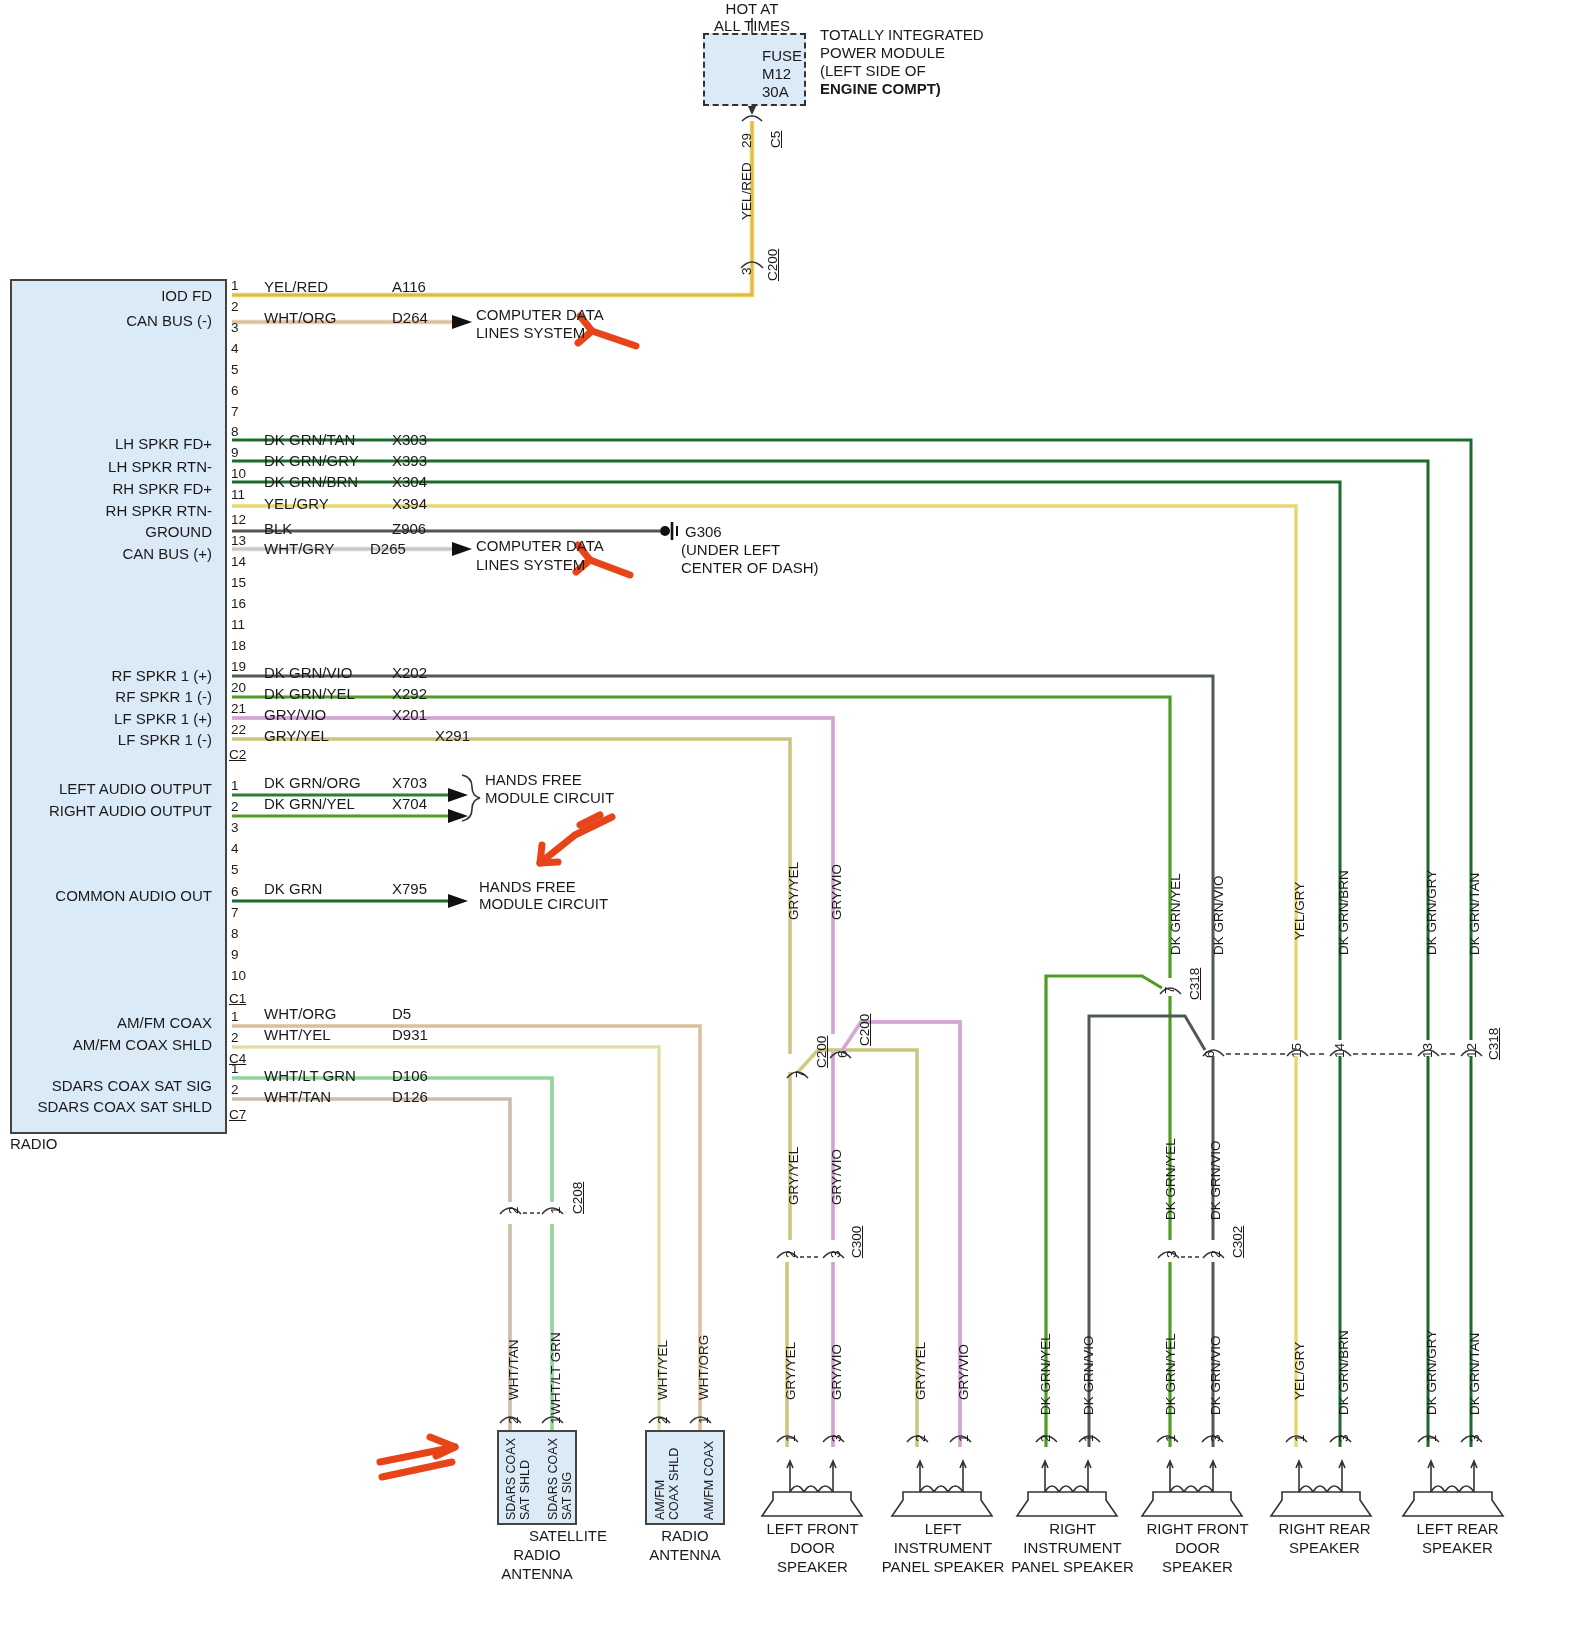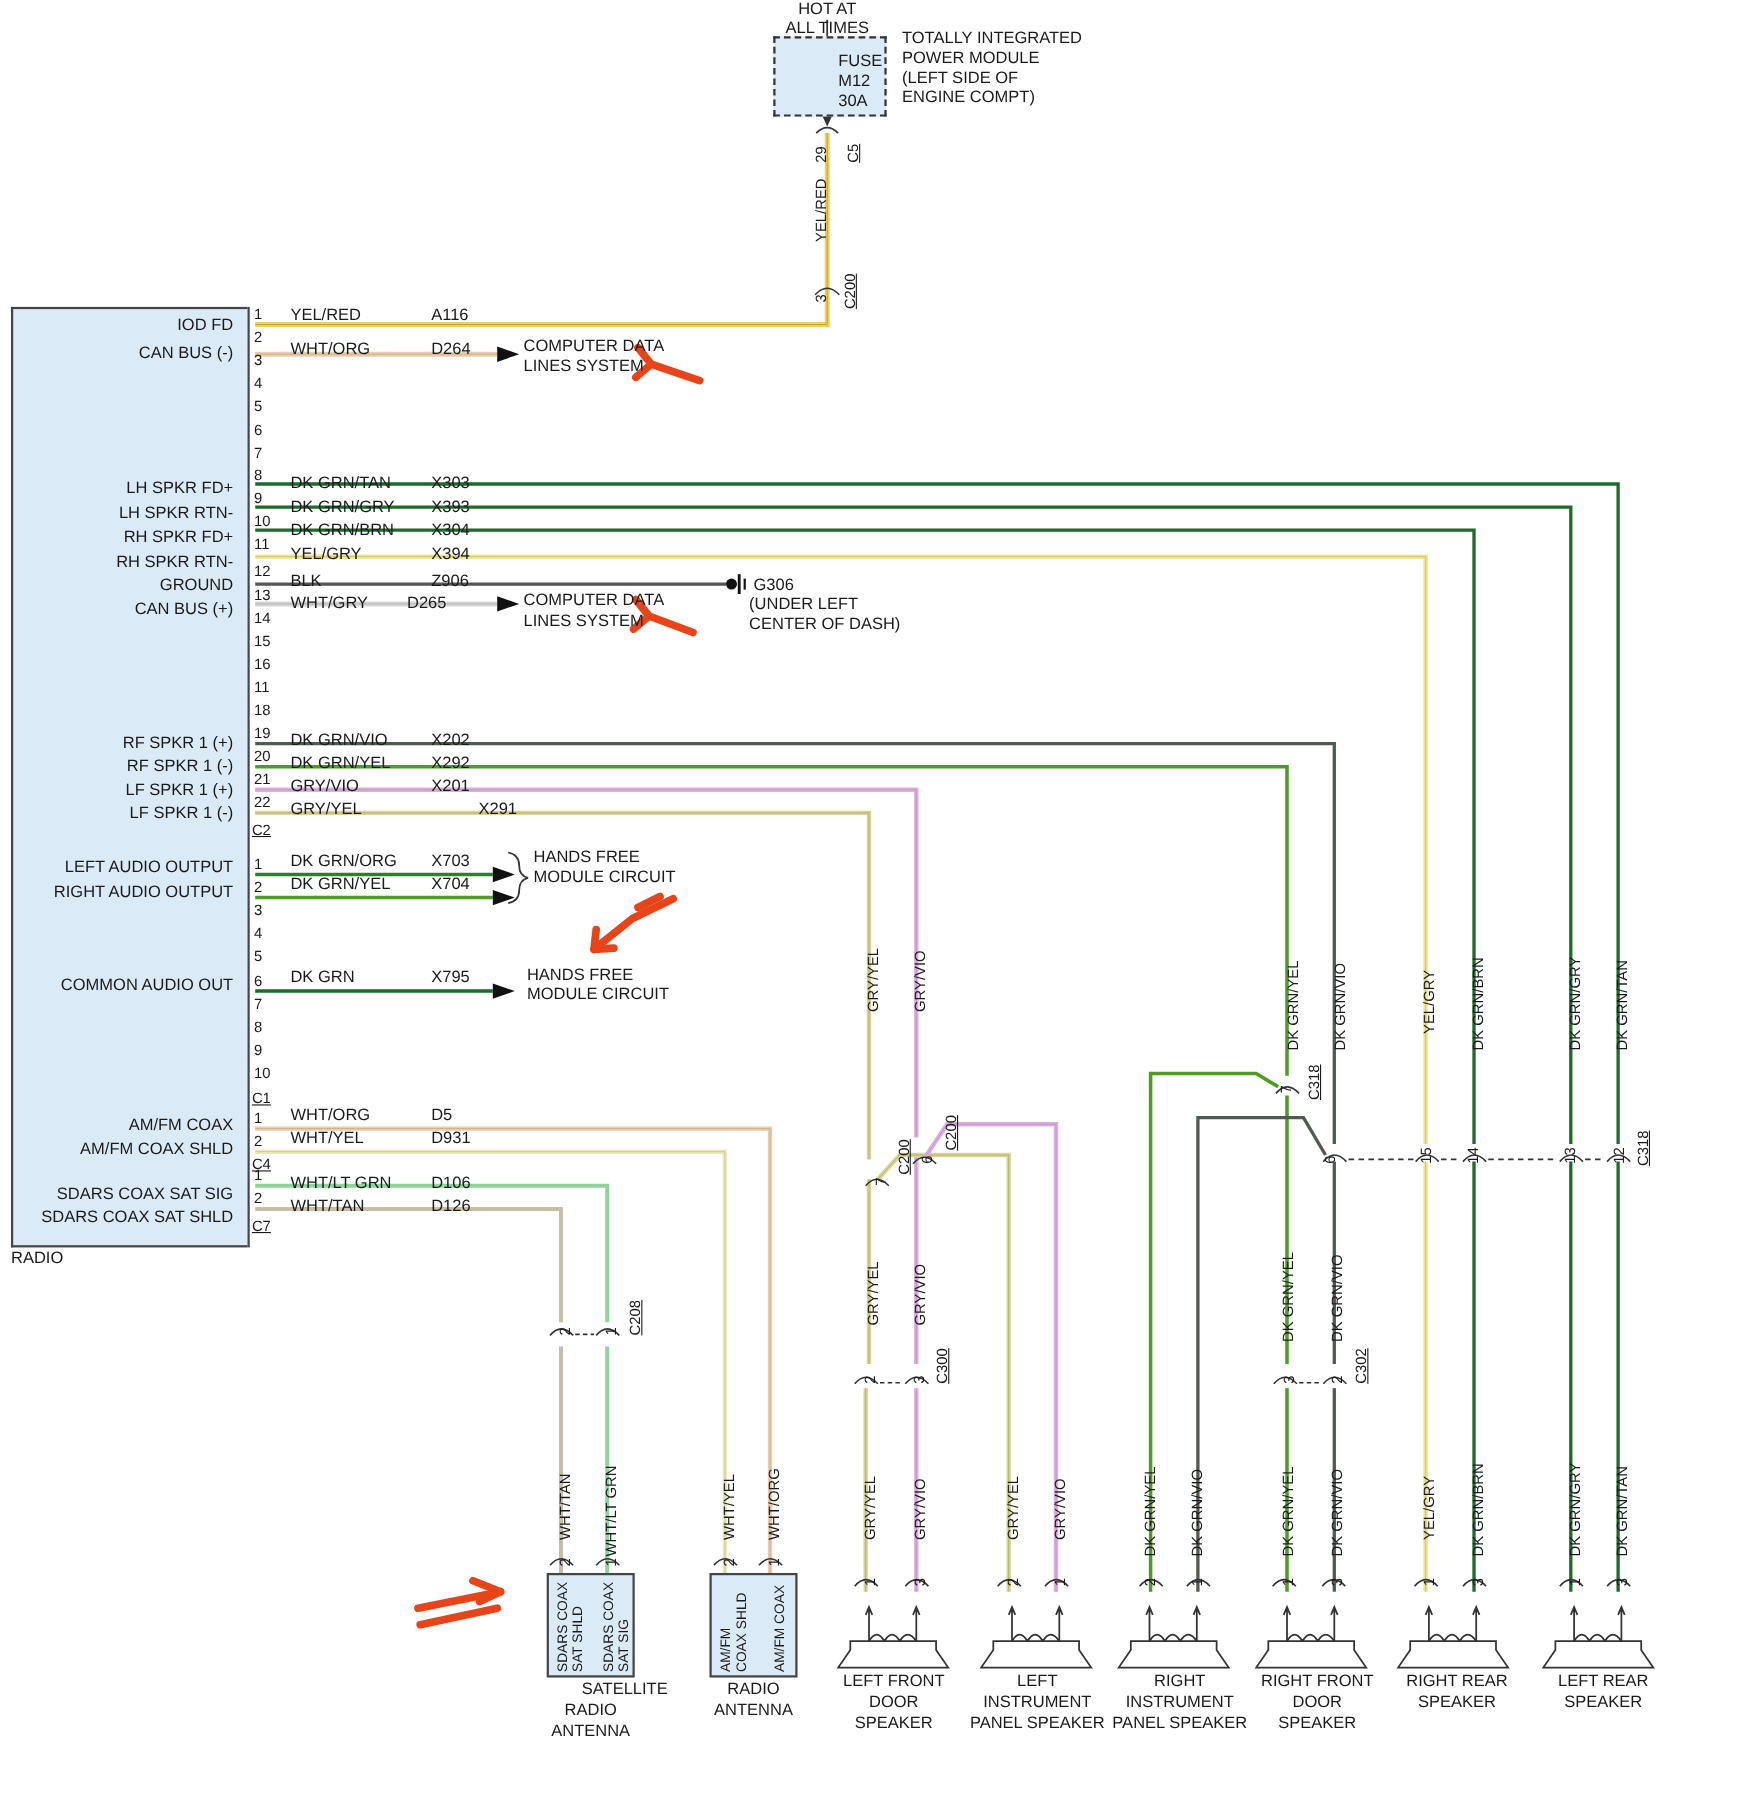--- a/index.html
+++ b/index.html
@@ -316,21 +316,21 @@
 
   <div class="tipm"></div>
   <div class="t t15 ctr" style="left:662px;top:1px;width:180px;">HOT AT</div>
   <div class="t t15 ctr" style="left:662px;top:18px;width:180px;">ALL TIMES</div>
   <div class="t t15" style="left:762px;top:48px;">FUSE</div>
   <div class="t t15" style="left:762px;top:66px;">M12</div>
   <div class="t t15" style="left:762px;top:84px;">30A</div>
   <div class="t t15" style="left:820px;top:27px;">TOTALLY INTEGRATED</div>
   <div class="t t15" style="left:820px;top:45px;">POWER MODULE</div>
   <div class="t t15" style="left:820px;top:63px;">(LEFT SIDE OF</div>
-  <div class="t t15" style="left:820px;top:81px;">ENGINE COMPT)</div>
+  <div class="t t15" style="left:820px;top:81px;font-weight:bold;">ENGINE COMPT)</div>
 
   <div class="t t13 rt" style="left:740px;top:148px;">29</div>
   <div class="t t13 rt ul" style="left:769px;top:148px;">C5</div>
   <div class="t t13 rt" style="left:740px;top:220px;">YEL/RED</div>
   <div class="t t13 rt" style="left:740px;top:275px;">3</div>
   <div class="t t13 rt ul" style="left:766px;top:281px;">C200</div>
 
   <div class="box-radio"></div>
   <div class="pinbar"></div>
   <div class="t t15" style="left:10px;top:1136px;">RADIO</div>

